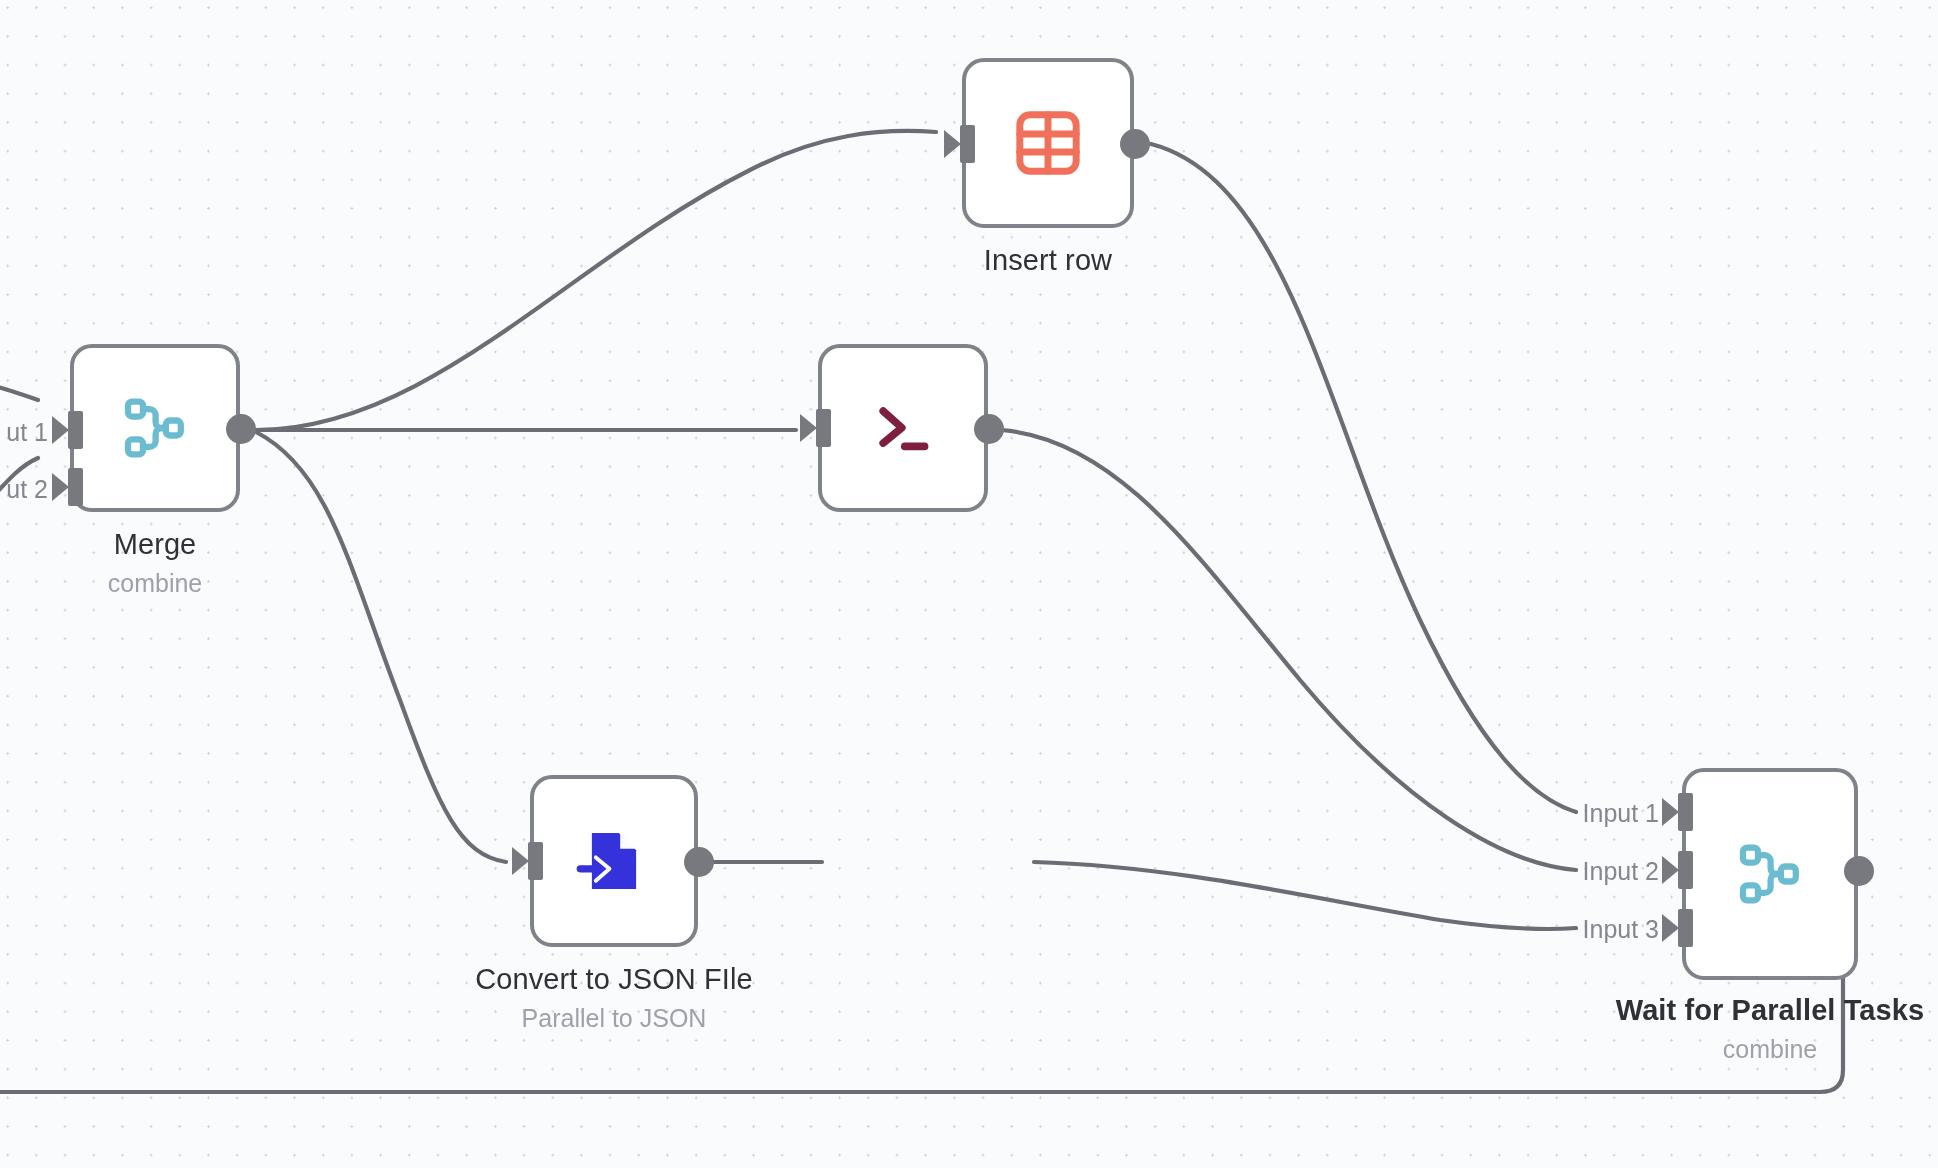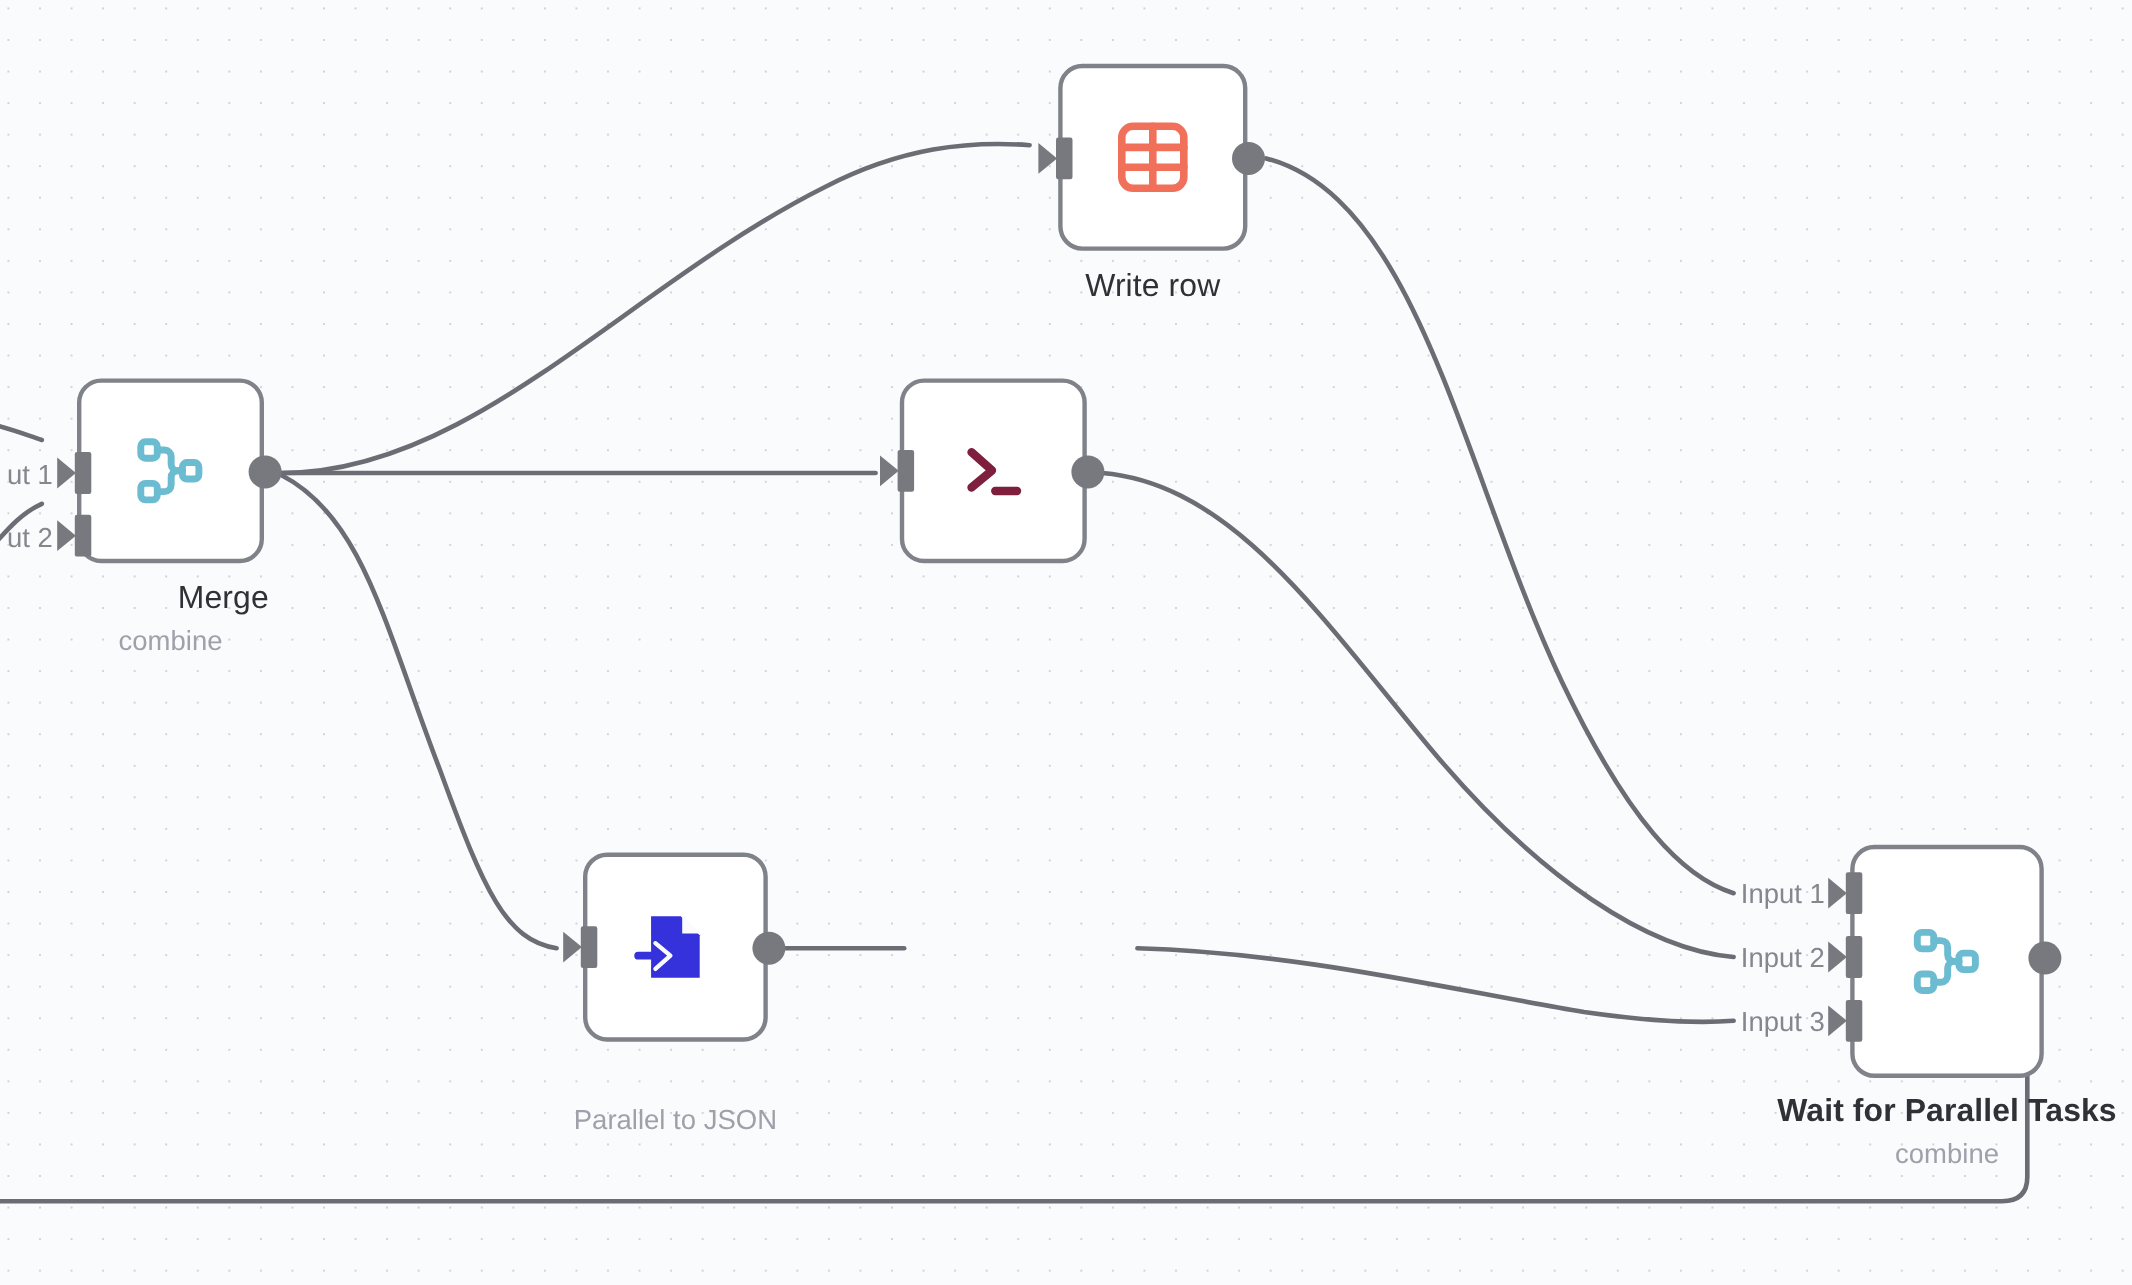--- a/index.html
+++ b/index.html
@@ -158,42 +158,42 @@
     <div class="in-arrow" style="left:-18px; top:72px;"></div>
     <div class="in-port" style="left:-2px;  top:67px;"></div>
     <div class="port-label" style="left:-82px; top:74px; width:60px;">ut 1</div>
 
     <div class="in-arrow" style="left:-18px; top:129px;"></div>
     <div class="in-port" style="left:-2px;  top:124px;"></div>
     <div class="port-label" style="left:-82px; top:131px; width:60px;">ut 2</div>
 
     <div class="out-port" style="left:156px; top:70px;"></div>
 
-    <div class="node-label" style="top:184px;margin-left:48px;">Merge</div>
+    <div class="node-label" style="top:184px;">Merge</div>
     <div class="node-sub" style="top:225px;">combine</div>
   </div>
 
   <div class="node" style="left:962px; top:58px; width:172px; height:170px;">
     <div class="node-box" style="width:172px; height:170px;">
       <span class="icon-wrap">
         <svg width="72" height="72" viewBox="0 0 24 24" xmlns="http://www.w3.org/2000/svg">
           <g fill="none" stroke="#f1705a" stroke-width="2.3" stroke-linecap="round" stroke-linejoin="round">
             <rect x="2.6" y="2.6" width="18.8" height="18.8" rx="3.4"></rect>
             <line x1="2.6" y1="9" x2="21.4" y2="9"></line>
             <line x1="2.6" y1="15" x2="21.4" y2="15"></line>
             <line x1="12" y1="2.6" x2="12" y2="21.4"></line>
           </g>
         </svg>
       </span>
     </div>
     <div class="in-arrow" style="left:-18px; top:72px;"></div>
     <div class="in-port" style="left:-2px;  top:67px;"></div>
     <div class="out-port" style="left:158px; top:71px;"></div>
 
-    <div class="node-label" style="top:186px;">Write row</div>
+    <div class="node-label" style="top:186px;">Insert row</div>
   </div>
 
   <div class="node" style="left:818px; top:344px; width:170px; height:168px;">
     <div class="node-box" style="width:170px; height:168px;">
       <span class="icon-wrap">
         <svg width="70" height="70" viewBox="0 0 24 24" xmlns="http://www.w3.org/2000/svg">
           <g fill="none" stroke="#7d1f3d" stroke-width="2.6" stroke-linecap="round" stroke-linejoin="round">
             <polyline points="5.2,6.2 11.6,11.9 5.2,17.2"></polyline>
             <line x1="12.6" y1="18.3" x2="19.4" y2="18.3"></line>
           </g>
@@ -219,20 +219,21 @@
           <g fill="none" stroke="#fafbfd" stroke-width="1.2" stroke-linecap="round" stroke-linejoin="round">
             <polyline points="6.4,10.9 10.6,14.4 6.4,18.1"></polyline>
           </g>
         </svg>
       </span>
     </div>
     <div class="in-arrow" style="left:-18px; top:72px;"></div>
     <div class="in-port" style="left:-2px;  top:67px;"></div>
     <div class="out-port" style="left:154px; top:72px;"></div>
 
+    <div class="node-label" style="top:188px;">Convert to JSON FIle</div>
     <div class="node-sub" style="top:229px;">Parallel to JSON</div>
   </div>
 
 
   <div class="node selected" style="left:1682px; top:768px; width:176px; height:212px;">
     <div class="halo" style="left:-18px; top:-18px; width:212px; height:248px;"></div>
     <div class="node-box" style="width:176px; height:212px;">
       <span class="icon-wrap">
         <svg width="72" height="72" viewBox="0 0 24 24" xmlns="http://www.w3.org/2000/svg">
           <g fill="none" stroke="#6bbcd1" stroke-width="2.1" stroke-linecap="round" stroke-linejoin="round">

